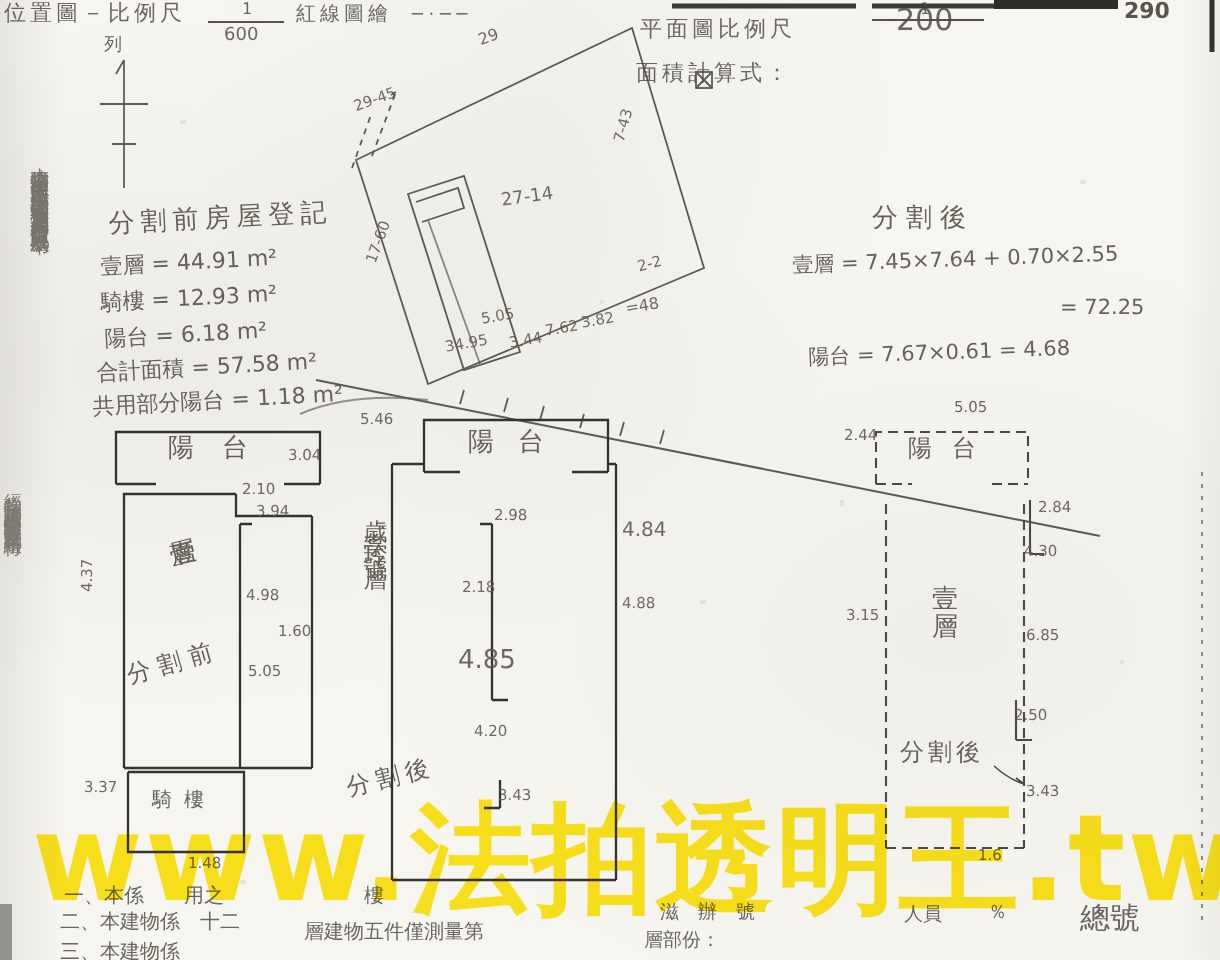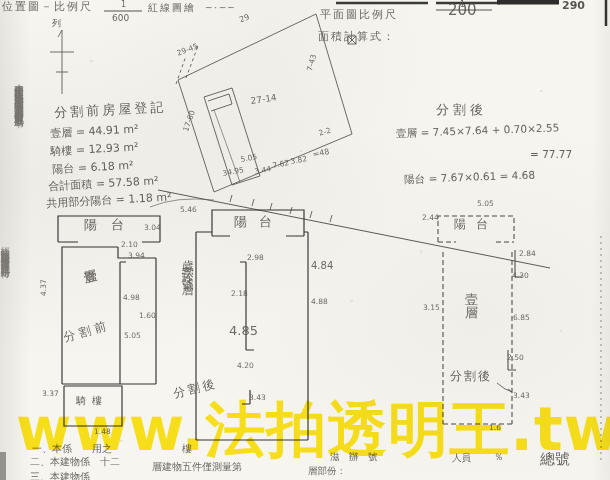--- a/index.html
+++ b/index.html
@@ -115,21 +115,21 @@
       <span class="print" style="left: 318px; top: 31px; font-size: 11px; letter-spacing: 2px;">面積計算式：</span>
       <span class="bold" style="left: 562px; top: 0px; font-size: 11px;">290</span>
       <span class="hand" style="left: 54px; top: 106px; font-size: 13px; letter-spacing: 3px; transform: rotate(-3deg);">分割前房屋登記</span>
       <span class="hand" style="left: 50px; top: 128px; font-size: 11px; transform: rotate(-3deg);">壹層 = 44.91 m²</span>
       <span class="hand" style="left: 50px; top: 146px; font-size: 11px; transform: rotate(-3deg);">騎樓 = 12.93 m²</span>
       <span class="hand" style="left: 52px; top: 164px; font-size: 11px; transform: rotate(-3deg);">陽台 = 6.18 m²</span>
       <span class="hand" style="left: 48px; top: 181px; font-size: 11px; transform: rotate(-3deg);">合計面積 = 57.58 m²</span>
       <span class="hand" style="left: 46px; top: 198px; font-size: 11px; transform: rotate(-3deg);">共用部分陽台 = 1.18 m²</span>
       <span class="hand" style="left: 436px; top: 103px; font-size: 13px; letter-spacing: 4px;">分割後</span>
       <span class="hand" style="left: 396px; top: 127px; font-size: 10.5px; transform: rotate(-2deg);">壹層 = 7.45×7.64 + 0.70×2.55</span>
-      <span class="hand" style="left: 530px; top: 148px; font-size: 10.5px;">= 77.77</span>
+      <span class="hand" style="left: 530px; top: 148px; font-size: 10.5px;">= 72.25</span>
       <span class="hand" style="left: 404px; top: 173px; font-size: 10.5px; transform: rotate(-2deg);">陽台 = 7.67×0.61 = 4.68</span>
       <span class="hand" style="left: 84px; top: 218px; font-size: 13px; letter-spacing: 14px;">陽台</span>
       <span class="hand vsm" style="left: 78px; top: 262px; font-size: 13px; transform: rotate(-14deg);">壹層</span>
       <span class="hand" style="left: 62px; top: 332px; font-size: 12px; letter-spacing: 4px; transform: rotate(-16deg);">分割前</span>
       <span class="hand" style="left: 76px; top: 395px; font-size: 10px; letter-spacing: 6px;">騎樓</span>
       <span class="hand" style="left: 234px; top: 215px; font-size: 13px; letter-spacing: 12px;">陽台</span>
       <span class="hand vcolS" style="left: 180px; top: 250px; font-size: 12px;">歲亭玲號層</span>
       <span class="hand" style="left: 172px; top: 388px; font-size: 12px; letter-spacing: 3px; transform: rotate(-14deg);">分割後</span>
       <span class="hand" style="left: 454px; top: 218px; font-size: 12px; letter-spacing: 10px;">陽台</span>
       <span class="hand vsm2" style="left: 463px; top: 282px; font-size: 13px;">壹層</span>
@@ -137,21 +137,21 @@
       <span class="hand vcolA" style="left: 13px; top: 76px; font-size: 9.5px;">本建物平面圖係依使用執照竣工平面圖轉繪製之測量成果如有不符以實地現狀為準</span>
       <span class="hand vcolB" style="left: 0px; top: 240px; font-size: 9px;">經鈞院拍定後憑權利移轉證書辦理分割登記手續給付</span>
       <span class="print" style="left: 32px; top: 443px; font-size: 10px;">一、本係　　用之　　　　　　　樓</span>
       <span class="print" style="left: 30px; top: 456px; font-size: 10px;">二、本建物係　十二</span>
       <span class="print" style="left: 152px; top: 461px; font-size: 10px; text-align: center;">層建物五件僅測量第</span>
       <span class="print" style="left: 30px; top: 471px; font-size: 10px;">三、本建物係</span>
       <span class="print" style="left: 330px; top: 452px; font-size: 9.5px;">滋　辦　號</span>
       <span class="print" style="left: 452px; top: 453px; font-size: 9.5px;">人員</span>
       <span class="print" style="left: 494px; top: 452px; font-size: 9.5px;">％</span>
       <span class="print" style="left: 540px; top: 451px; font-size: 15px;">總號</span>
-      <span class="print" style="left: 308px; top: 466px; font-size: 9.5px;">層部份：</span>
+      <span class="print" style="left: 322px; top: 466px; font-size: 9.5px;">層部份：</span>
     </div>
 
   <div class="lay" id="annots">
       <span style="left: 238px; top: 16px; transform: rotate(-20deg);">29</span>
       <span style="left: 176px; top: 50px; font-size: 7.5px; transform: rotate(-20deg);">29-45</span>
       <span style="left: 250px; top: 96px; font-size: 9px; transform: rotate(-8deg);">27-14</span>
       <span style="left: 182px; top: 130px; font-size: 7.5px; transform: rotate(-70deg);">17-60</span>
       <span style="left: 306px; top: 70px; font-size: 7.5px; transform: rotate(-75deg);">7-43</span>
       <span style="left: 318px; top: 130px; font-size: 7.5px; transform: rotate(-15deg);">2-2</span>
       <span style="left: 222px; top: 170px; font-size: 7.5px; transform: rotate(-10deg);">34.95</span>

